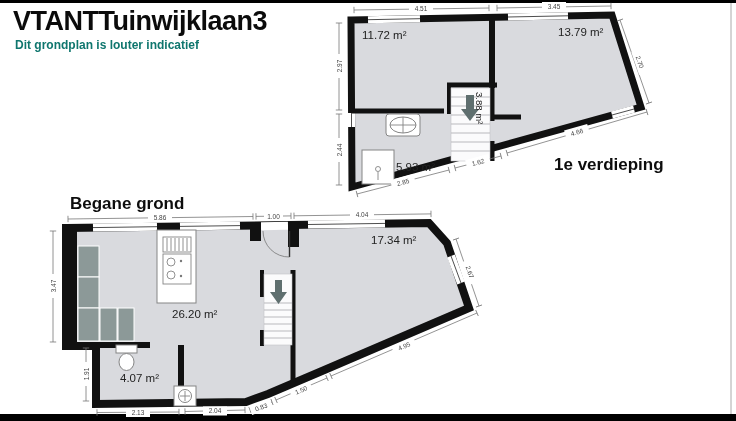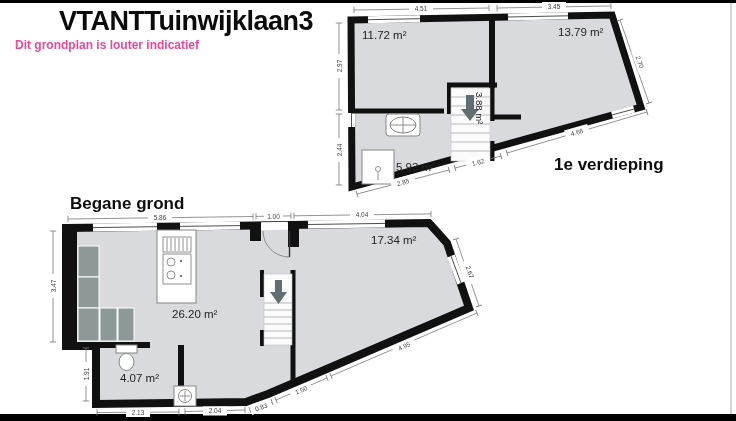--- a/index.html
+++ b/index.html
@@ -1,19 +1,19 @@
 <!DOCTYPE html>
 <html><head>
 <meta charset="utf-8">
 <style>
   html,body{margin:0;padding:0;background:#fff;}
   #stage{position:relative;width:736px;height:421px;background:#ffffff;overflow:hidden;
          font-family:"Liberation Sans",sans-serif;}
-  #title{position:absolute;left:13px;top:6px;font-size:27px;font-weight:bold;color:#0b0b0b;letter-spacing:-0.5px;margin-left:46px;}
-  #subtitle{position:absolute;left:15px;top:38px;font-size:12px;font-weight:bold;color:#ec4899;}
+  #title{position:absolute;left:13px;top:6px;font-size:27px;font-weight:bold;color:#0b0b0b;letter-spacing:-0.5px;}
+  #subtitle{position:absolute;left:15px;top:38px;font-size:12px;font-weight:bold;color:#0f766e;}
   svg{position:absolute;left:0;top:0;}
   .dim{stroke:#777;stroke-width:0.8;fill:none;}
   .dimtxt{font-size:6.5px;fill:#444;}
   .lbg{fill:#ffffff;}
   .room{font-size:11.5px;fill:#222;}
   .stairtxt{font-size:9.5px;fill:#222;}
   .floorname{font-size:17px;font-weight:bold;fill:#0d0d0d;}
   .wallpoly{fill:#d9dade;stroke:#111111;stroke-linejoin:miter;}
   .iwall{stroke:#111111;fill:none;}
   .winband{stroke:#ffffff;fill:none;}

